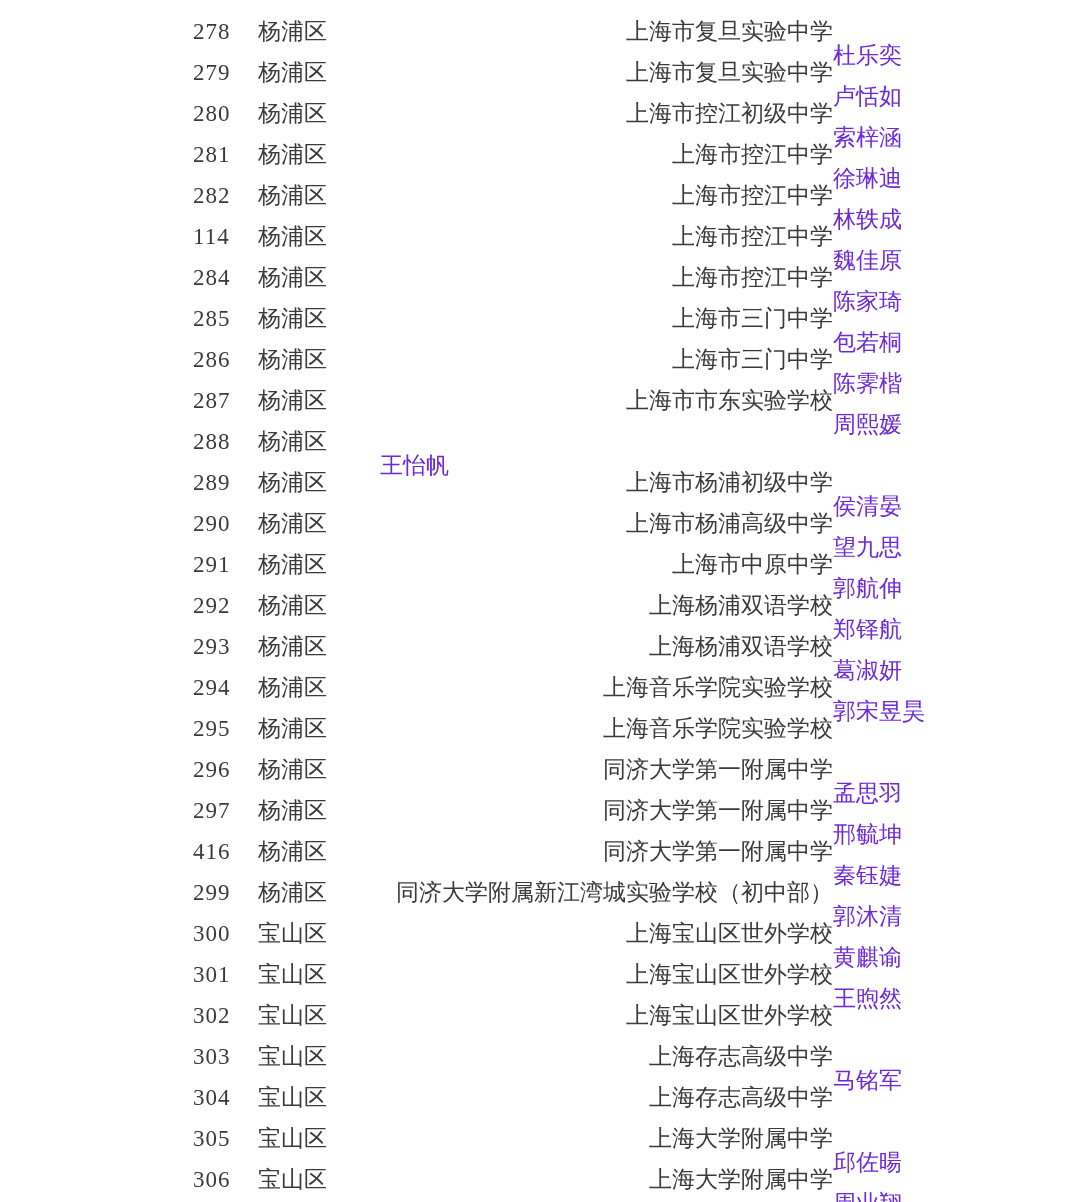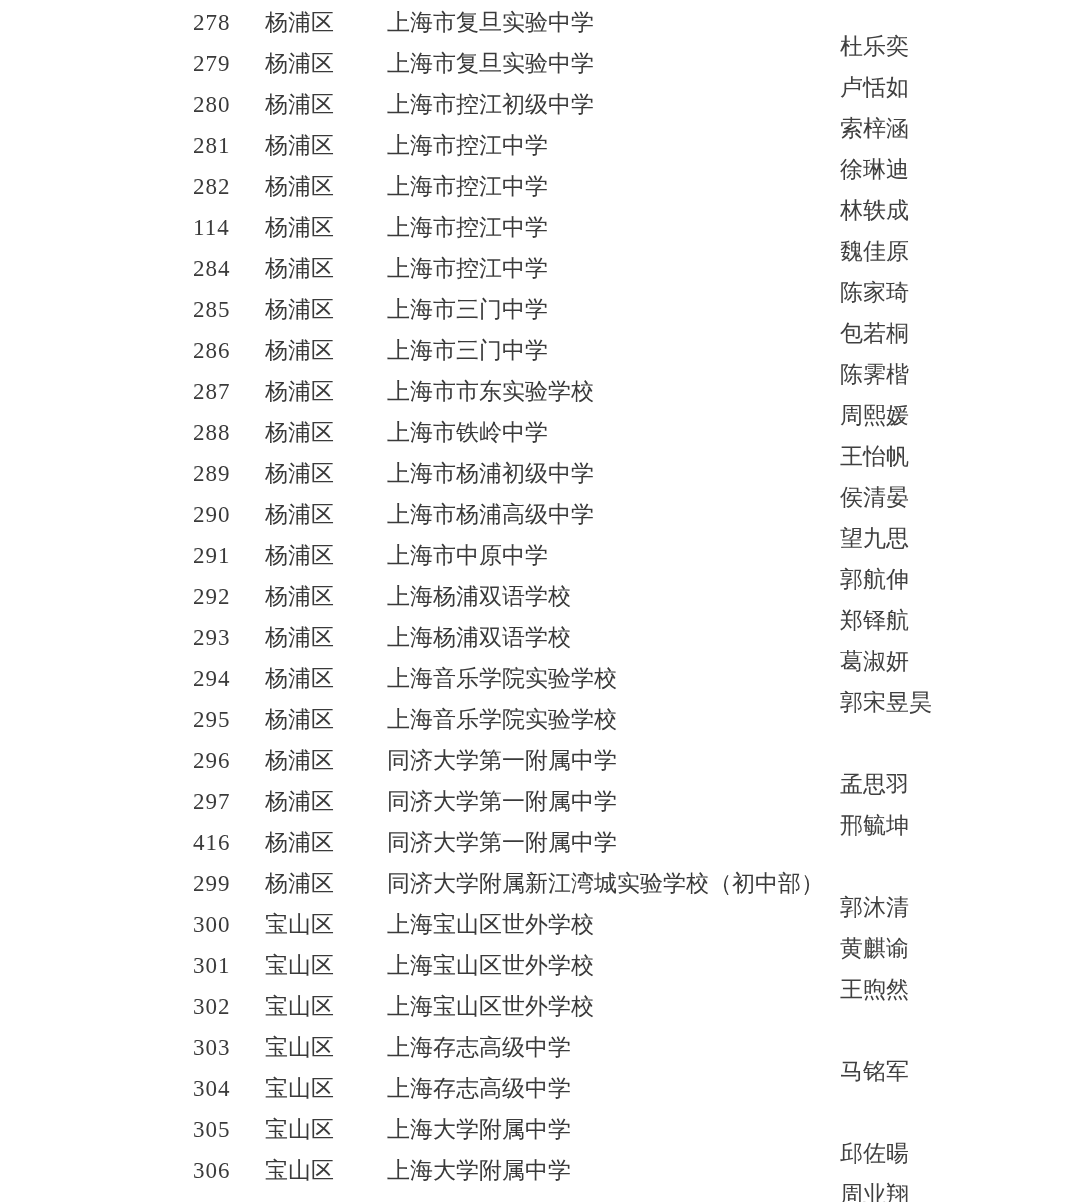--- a/index.html
+++ b/index.html
@@ -10,48 +10,48 @@
   .page {
     position: relative;
     width: 1080px;
     height: 1202px;
     background: #ffffff;
     overflow: hidden;
     font-family: "Liberation Serif", "DejaVu Serif", serif;
     color: #333333;
   }
   .rows {
-    padding-top: 2px;
+    padding-top: 11px;
   }
   .row {
     display: flex;
     align-items: center;
     height: 41px;
     padding-left: 193px;
     font-size: 23px;
     line-height: 41px;
     white-space: nowrap;
   }
   .cell-number {
     width: 65px;
     letter-spacing: 1px;
     color: #3a3a3a;
   }
   .cell-district {
     width: 122px;
     color: #3a3a3a;
-    margin-left: 7px;
   }
   .cell-school {
     width: 453px;
     color: #3a3a3a;
+    text-align: right;
   }
   .cell-name {
     flex: 1;
-    color: #404040;
+    color: #6d28d9;
     margin-top: 48px;
   }
 </style>
 </head>
 <body>
 
 <div class="page">
   <div class="rows">
   <div class="row">
     <span class="cell-number">278</span>
@@ -119,21 +119,20 @@
   <div class="row">
     <span class="cell-number">287</span>
     <span class="cell-district">杨浦区</span>
     <span class="cell-school">上海市市东实验学校</span>
     <span class="cell-name">周熙媛</span>
   </div>
 
   <div class="row">
     <span class="cell-number">288</span>
     <span class="cell-district">杨浦区</span>
-    <span class="cell-school">上海市铁岭中学</span>
     <span class="cell-name">王怡帆</span>
   </div>
 
   <div class="row">
     <span class="cell-number">289</span>
     <span class="cell-district">杨浦区</span>
     <span class="cell-school">上海市杨浦初级中学</span>
     <span class="cell-name">侯清晏</span>
   </div>
 
@@ -189,20 +188,21 @@
     <span class="cell-number">297</span>
     <span class="cell-district">杨浦区</span>
     <span class="cell-school">同济大学第一附属中学</span>
     <span class="cell-name">邢毓坤</span>
   </div>
 
   <div class="row">
     <span class="cell-number">416</span>
     <span class="cell-district">杨浦区</span>
     <span class="cell-school">同济大学第一附属中学</span>
+    <span class="cell-name">秦钰婕</span>
   </div>
 
   <div class="row">
     <span class="cell-number">299</span>
     <span class="cell-district">杨浦区</span>
     <span class="cell-school">同济大学附属新江湾城实验学校（初中部）</span>
     <span class="cell-name">郭沐清</span>
   </div>
 
   <div class="row">

